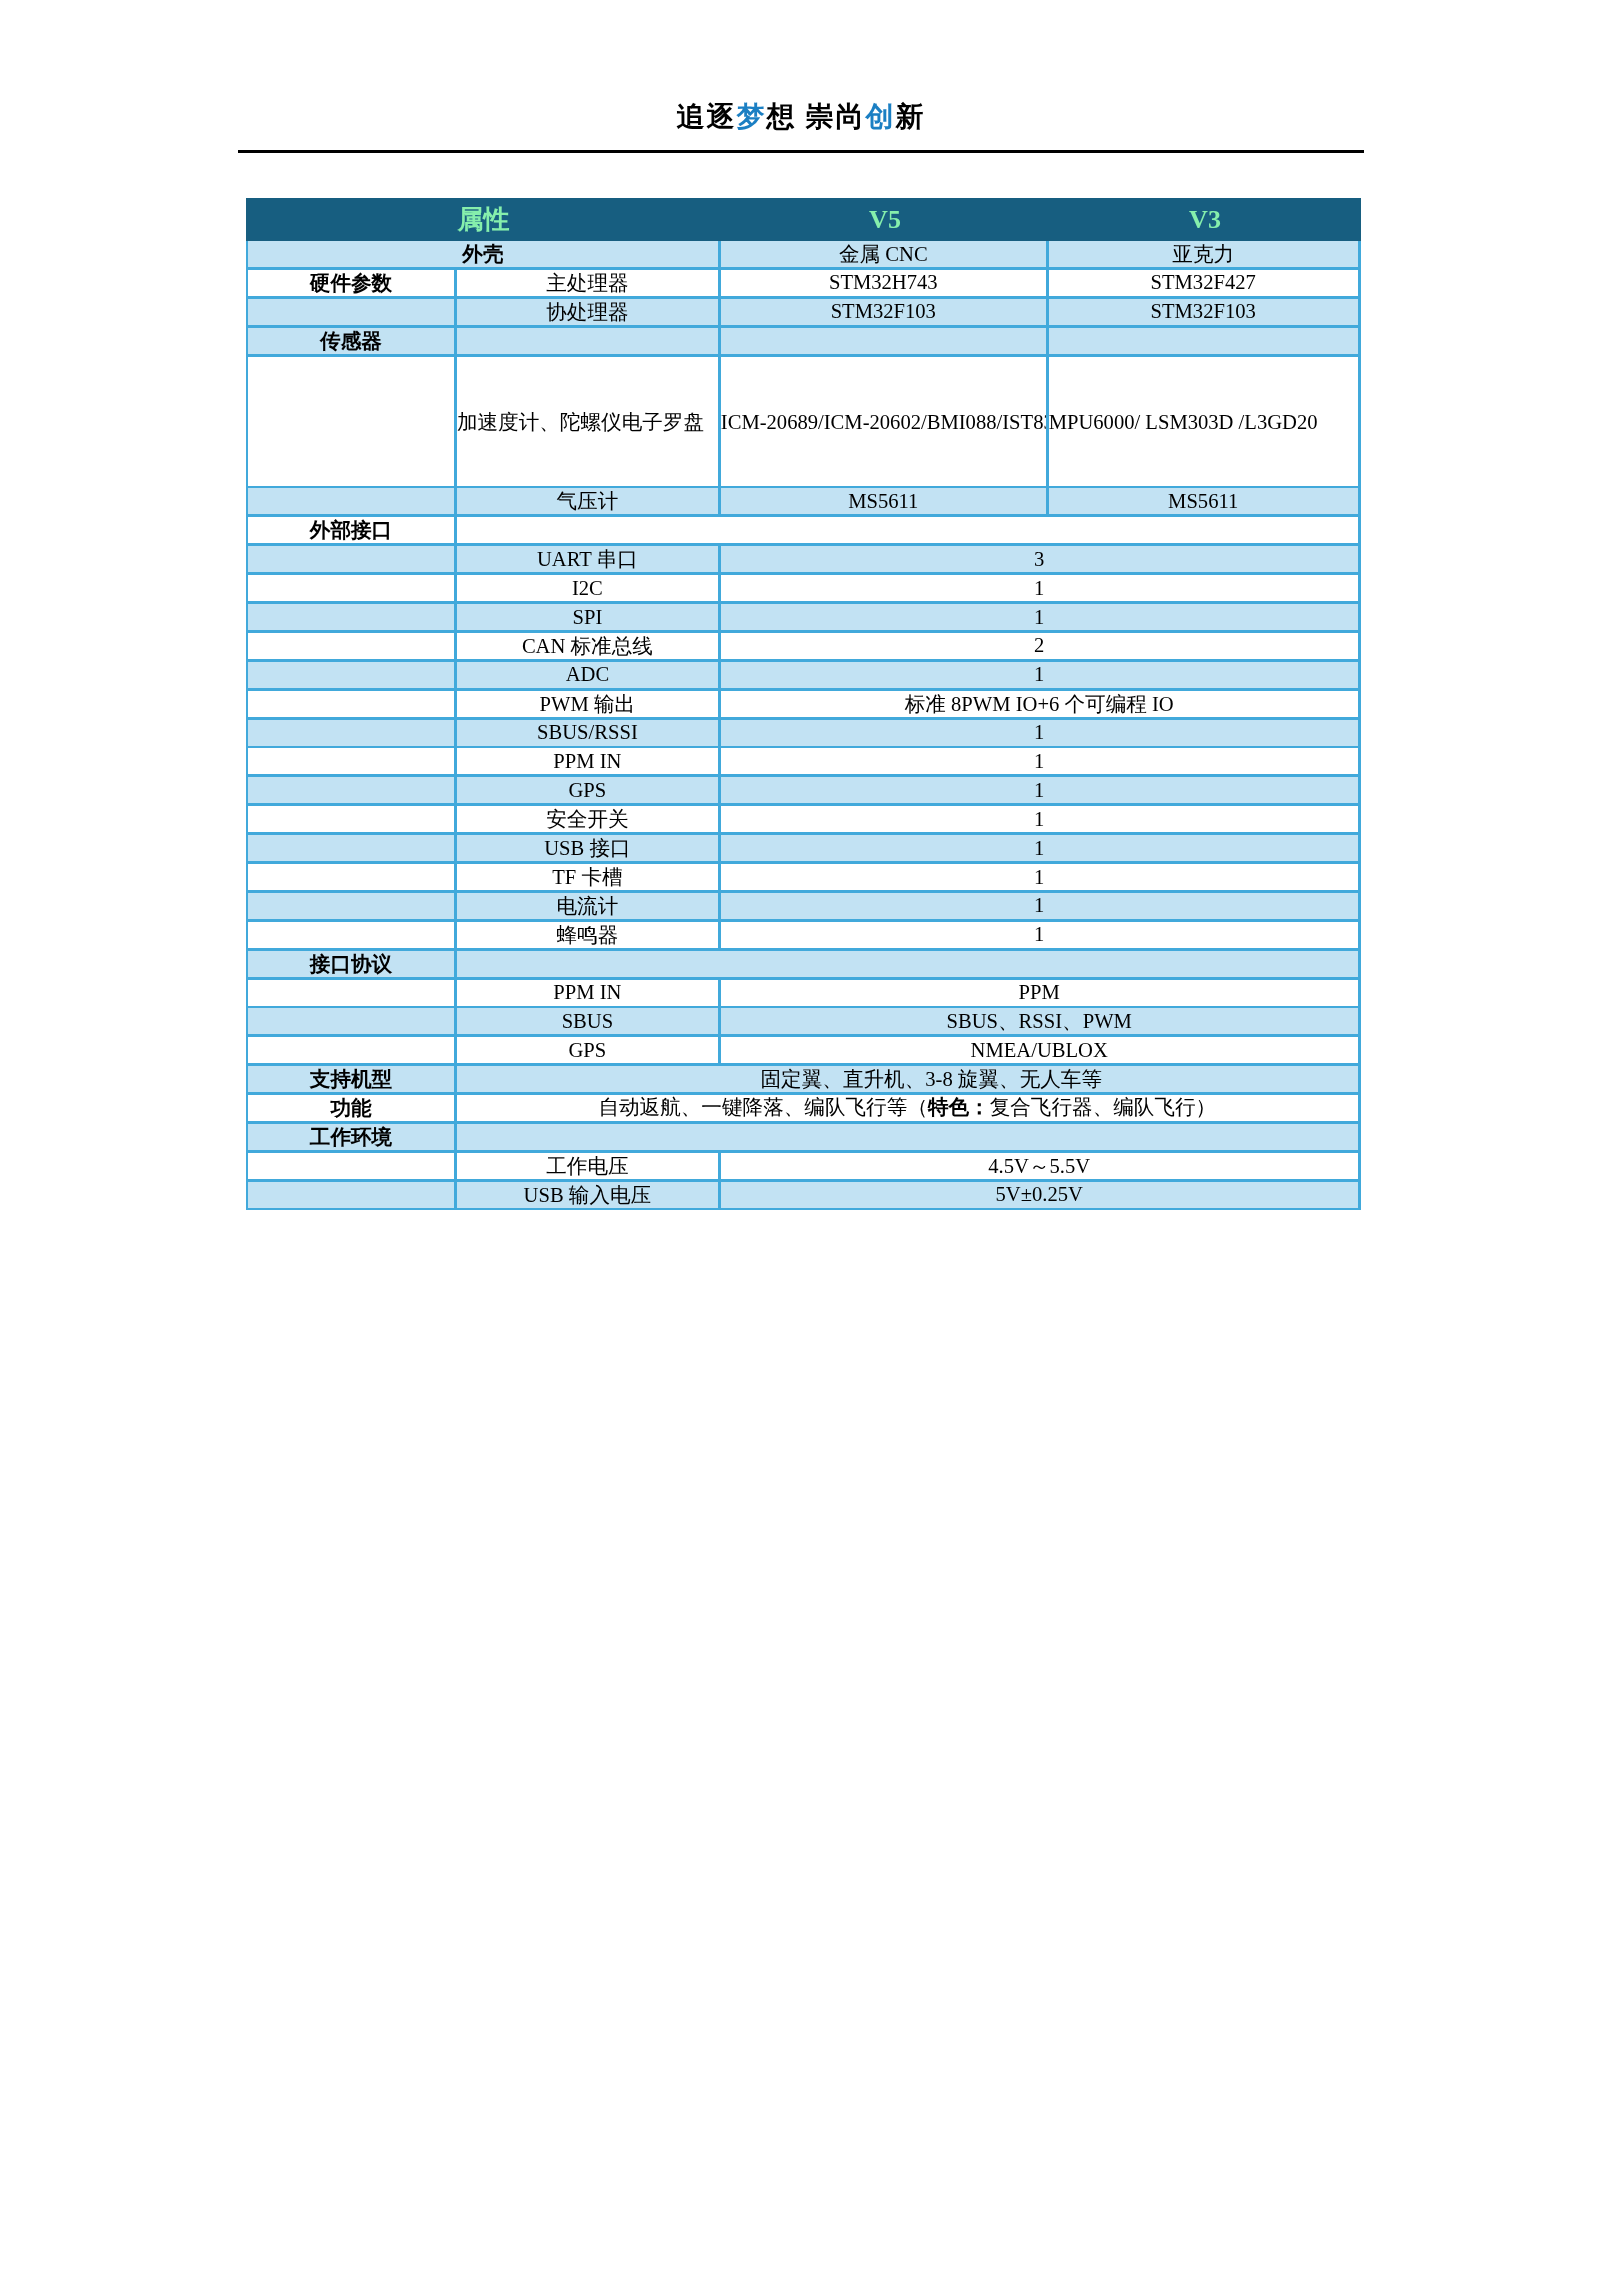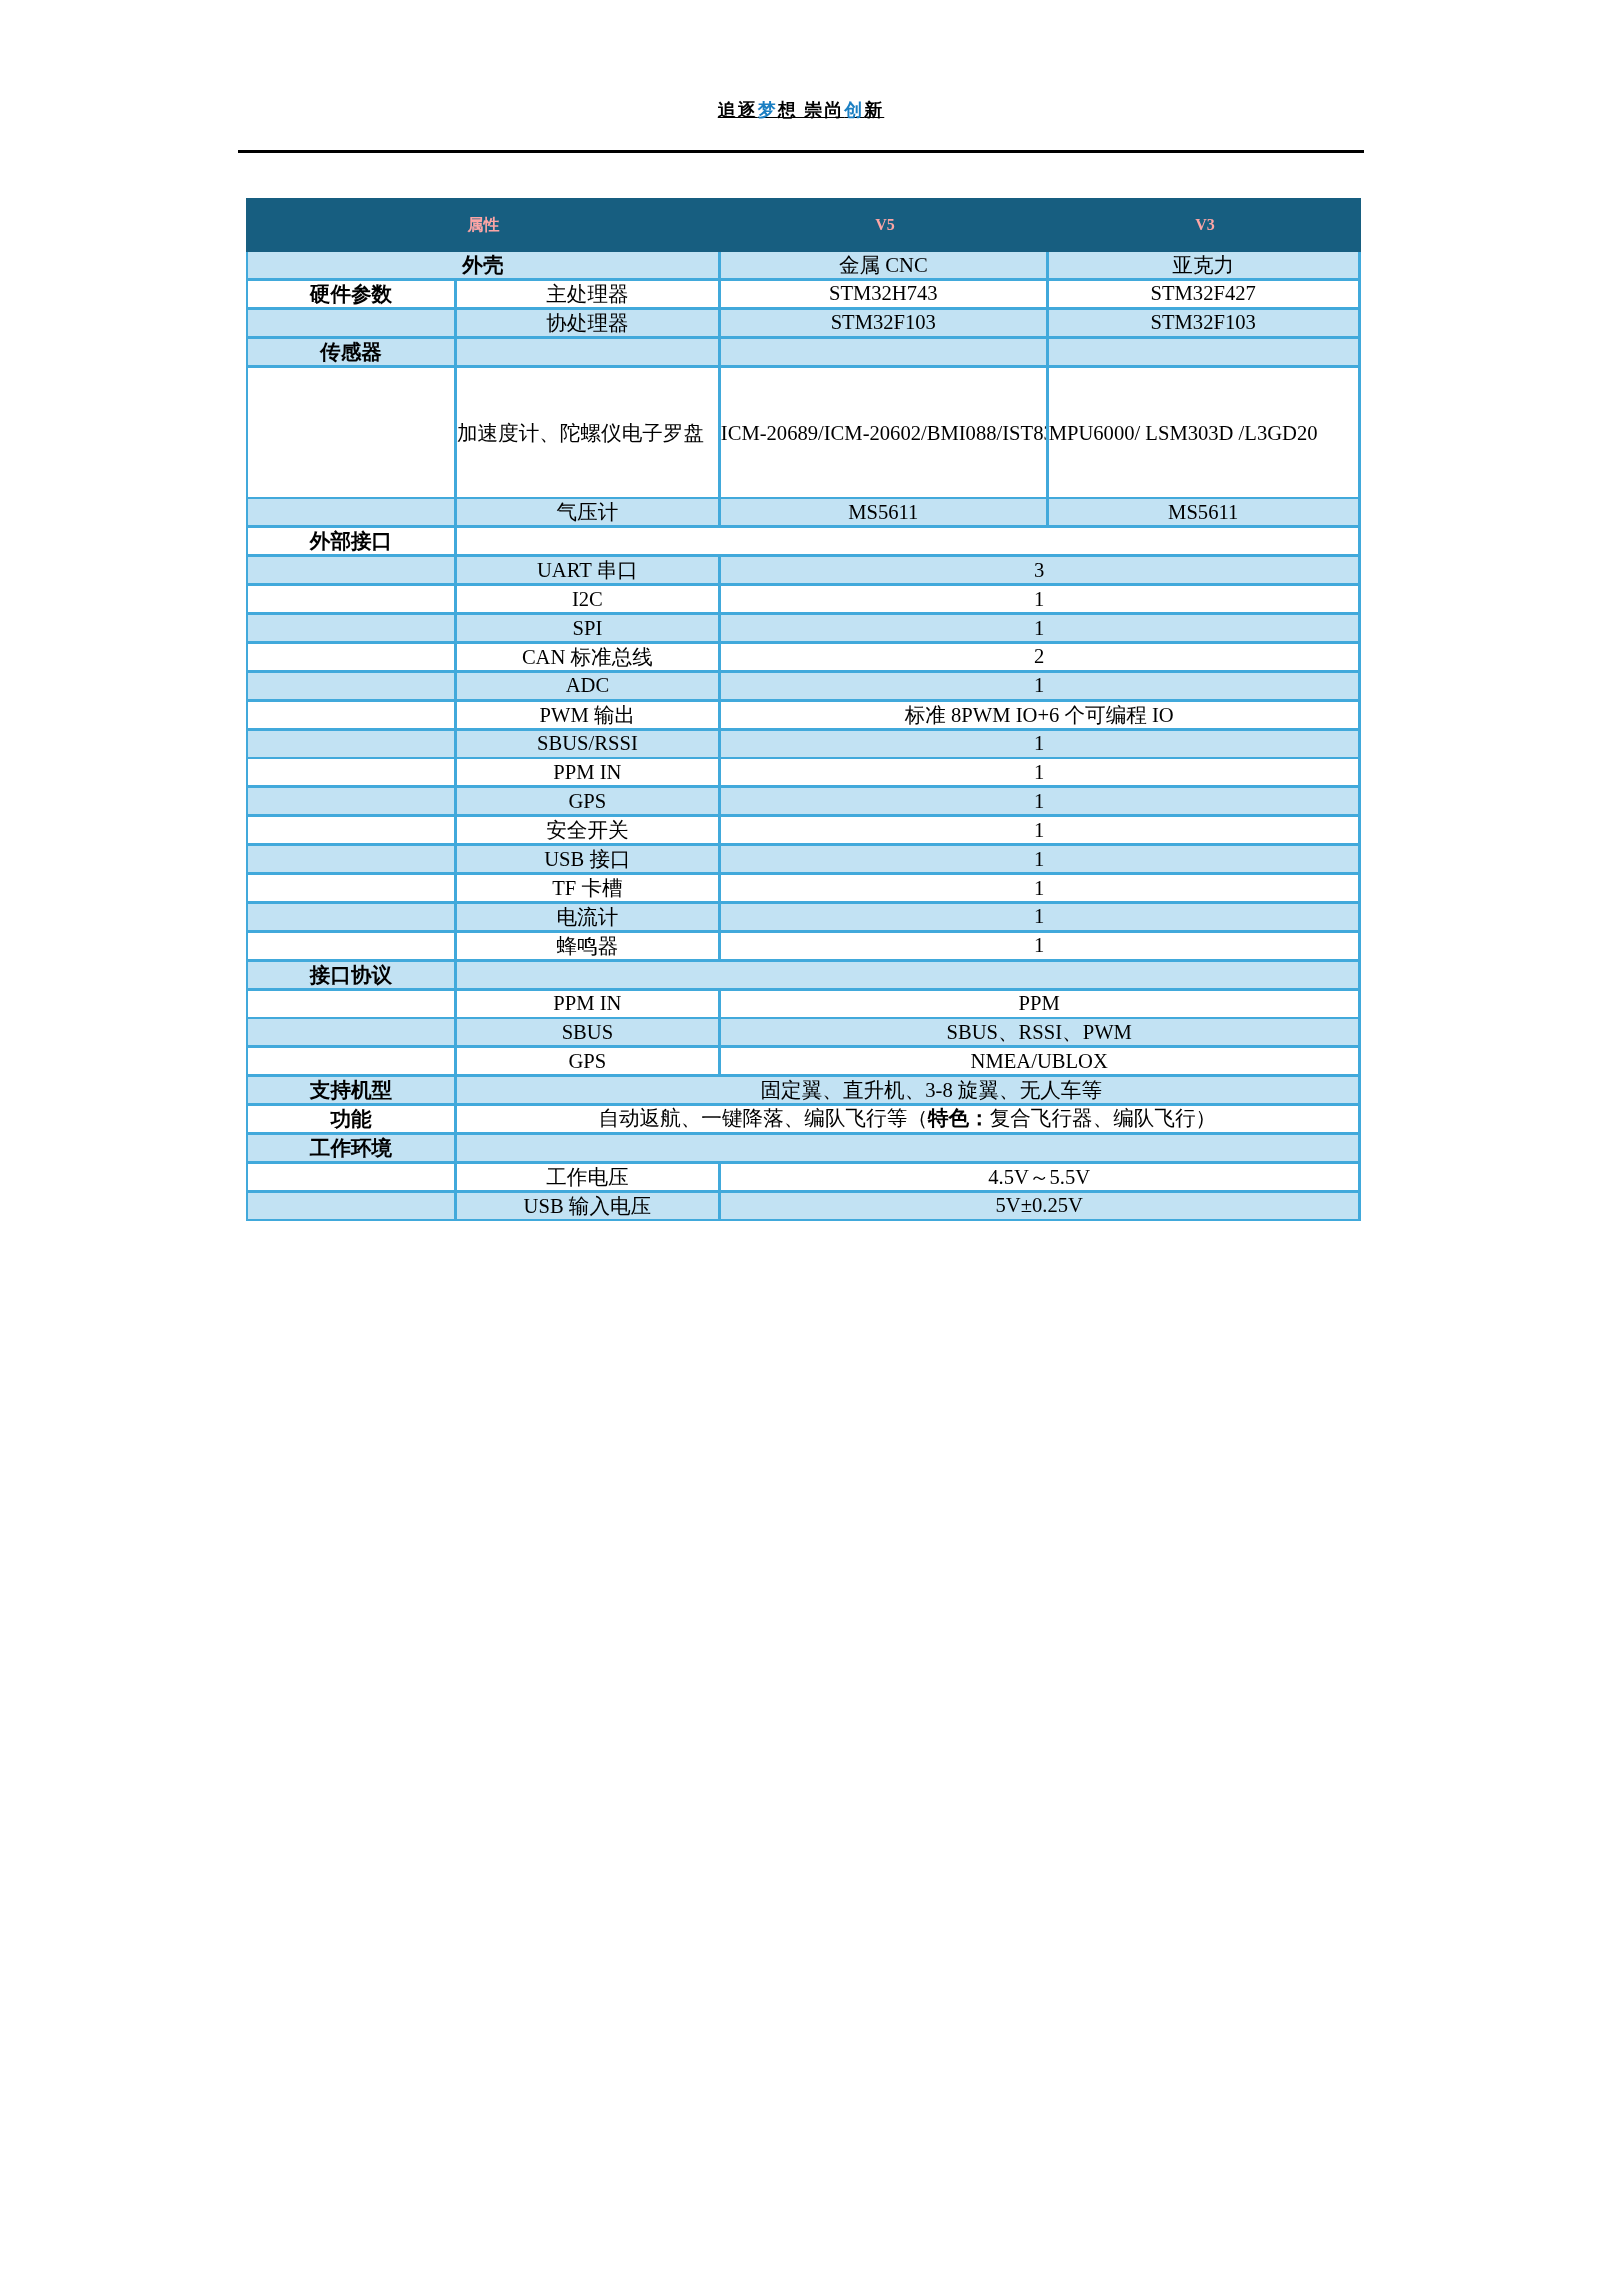--- a/index.html
+++ b/index.html
@@ -2,30 +2,29 @@
 <html style="--head: #175E80; --shade: #C2E2F3; --border: #41A9DB; --accent: #1B7FC3;"><head>
 <meta charset="utf-8">
 <style>
   html,body { margin:0; padding:0; }
   body {
     width:1621px; height:2293px; background:#ffffff; position:relative;
     font-family:"Liberation Serif","DejaVu Serif",serif; color:#000;
   }
   .page-title {
     position:absolute; left:238px; top:98px; width:1126px;
-    text-align:center; font-size:18px; font-weight:bold; letter-spacing:2px;
+    text-align:center; font-size:28px; font-weight:bold; letter-spacing:2px;
     white-space:pre;
-    text-decoration:underline;
   }
   .page-title .accent { color:var(--accent,#1B7FC3); }
   .rule { position:absolute; left:238px; top:150px; width:1126px; height:2.9px; background:#000; }
   .spec-table { position:absolute; left:246px; top:198px; width:1115px; }
   .thead {
-    display:flex; height:54px; background:var(--head,#175E80);
-    color:#fca5a5; font-weight:bold; font-size:16px;
+    display:flex; height:43px; background:var(--head,#175E80);
+    color:#86efac; font-weight:bold; font-size:26px;
   }
   .thead .h { display:flex; align-items:center; justify-content:center; }
   .h-attr { width:475px; } .h-v5 { width:328px; } .h-v3 { width:312px; }
   .tbody {
     box-sizing:border-box; width:1115px;
     border:2.9px solid var(--border,#41A9DB); border-top:none;
     background:var(--border,#41A9DB);
     display:flex; flex-direction:column; row-gap:2.9px;
   }
   .trow {

